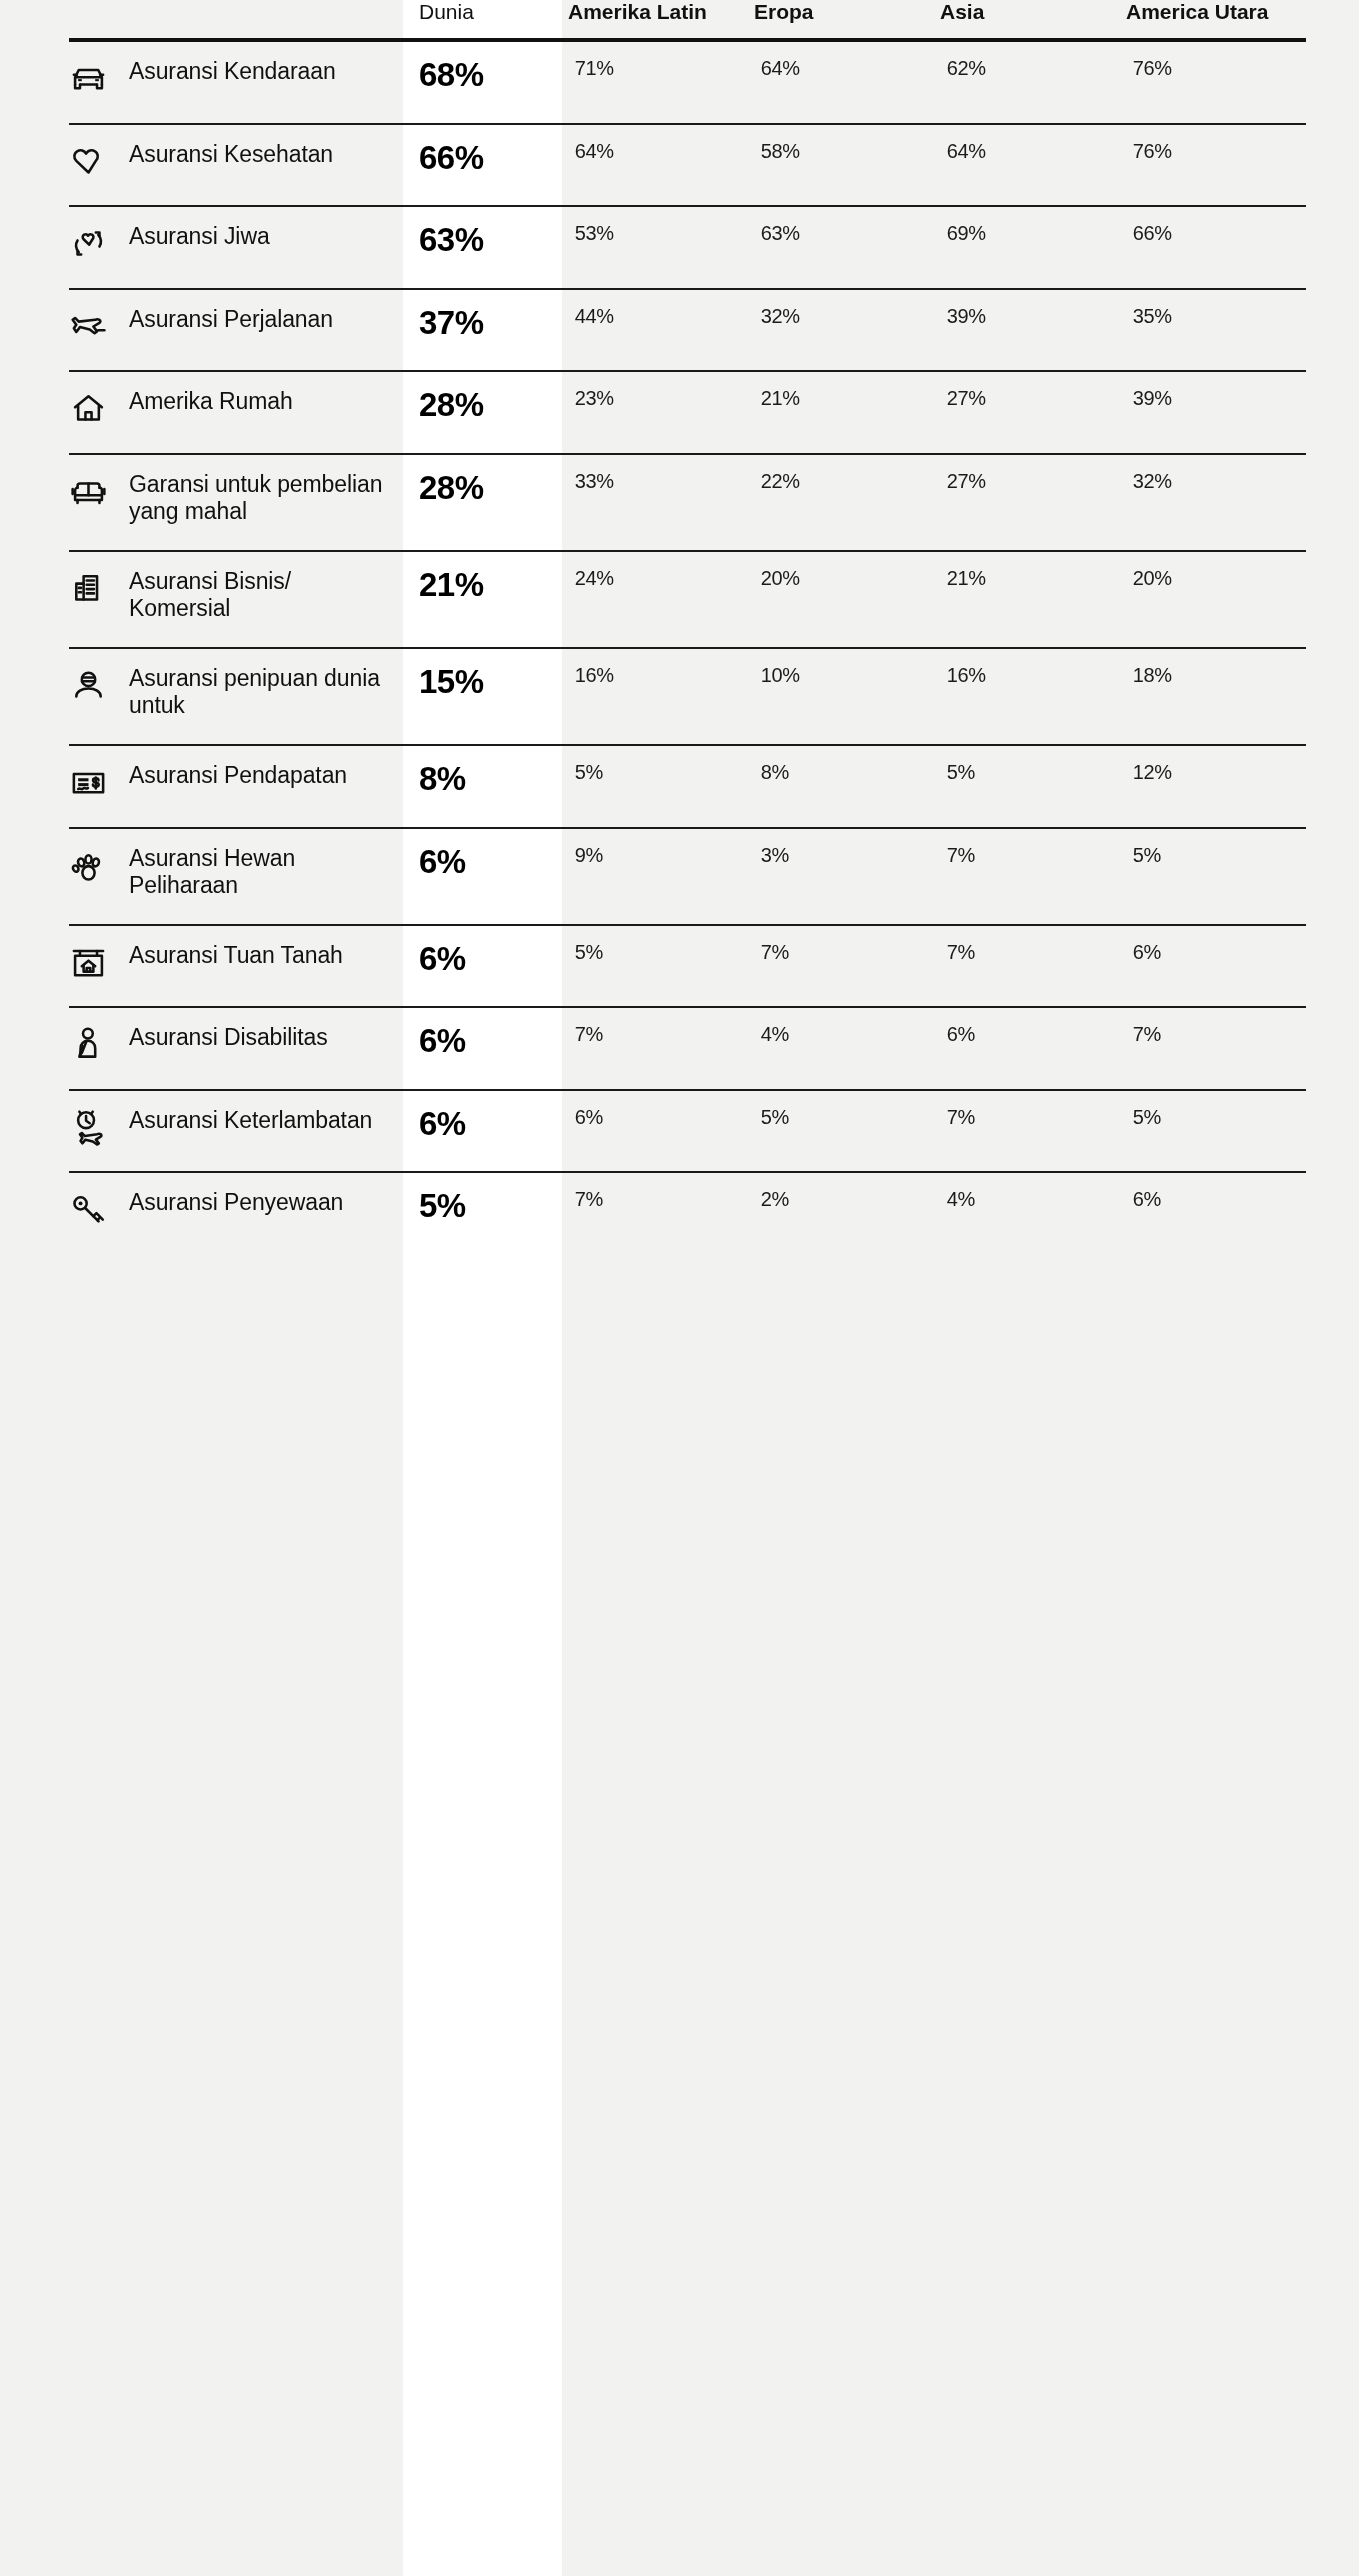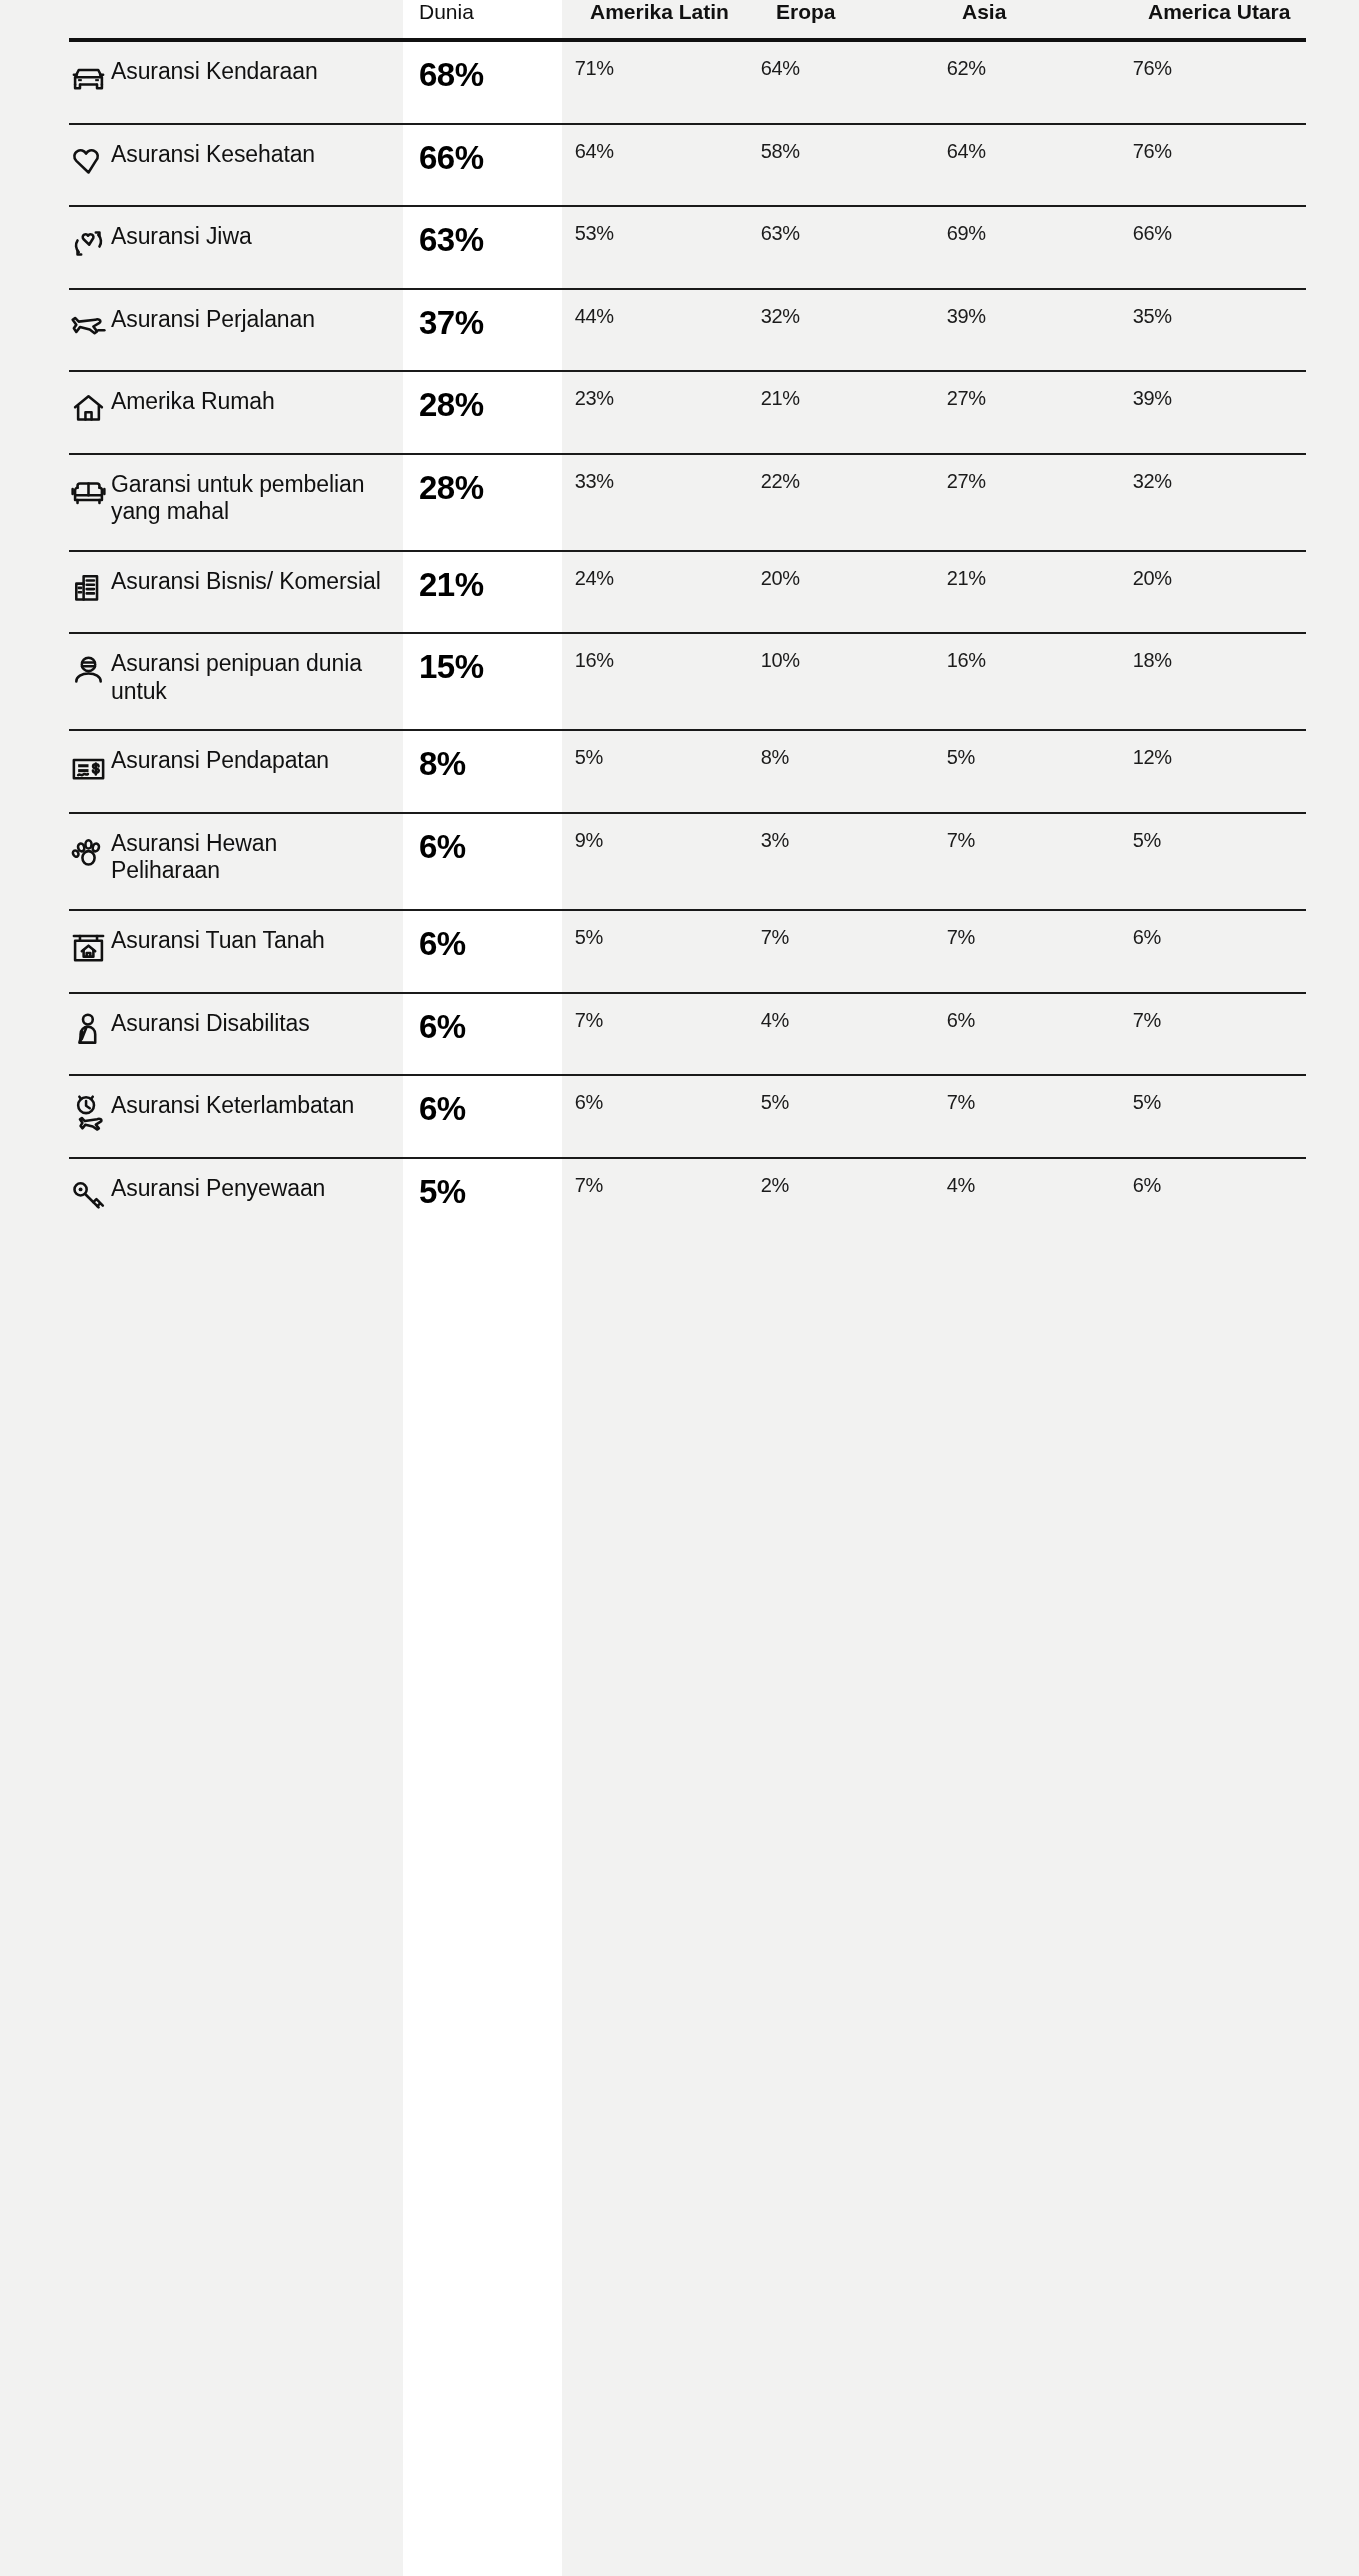--- a/index.html
+++ b/index.html
@@ -44,37 +44,37 @@
     padding:0 0 14px 0;
     border-bottom:4.8px solid #111111;
     font-weight:bold;
     font-size:21px;
     line-height:1.16;
     color:#111111;
     text-align:left;
   }
   thead th.h-label{border-bottom:4.8px solid #111111;}
   thead th.h-dunia{padding-left:16px;font-weight:normal;}
-  thead th.h-reg{padding-left:28px;}
+  thead th.h-reg{padding-left:6px;}
 
   
   tbody td{
     vertical-align:top;
     border-bottom:2.7px solid #1a1a1a;
     padding:16px 0 24.4px 0;
   }
   tbody tr:last-child td{border-bottom:none;}
 
   td.label{
     padding-right:18px;
   }
   .label-inner{
     display:flex;
     align-items:flex-start;
-    gap:3px;
+    gap:21px;
   }
   .ico{
     flex:0 0 auto;
     width:39px;
     height:39px;
     display:block;
     margin-top:1.1px;
   }
   .ico svg{display:block;width:39px;height:39px;}
   .lbl-text{

